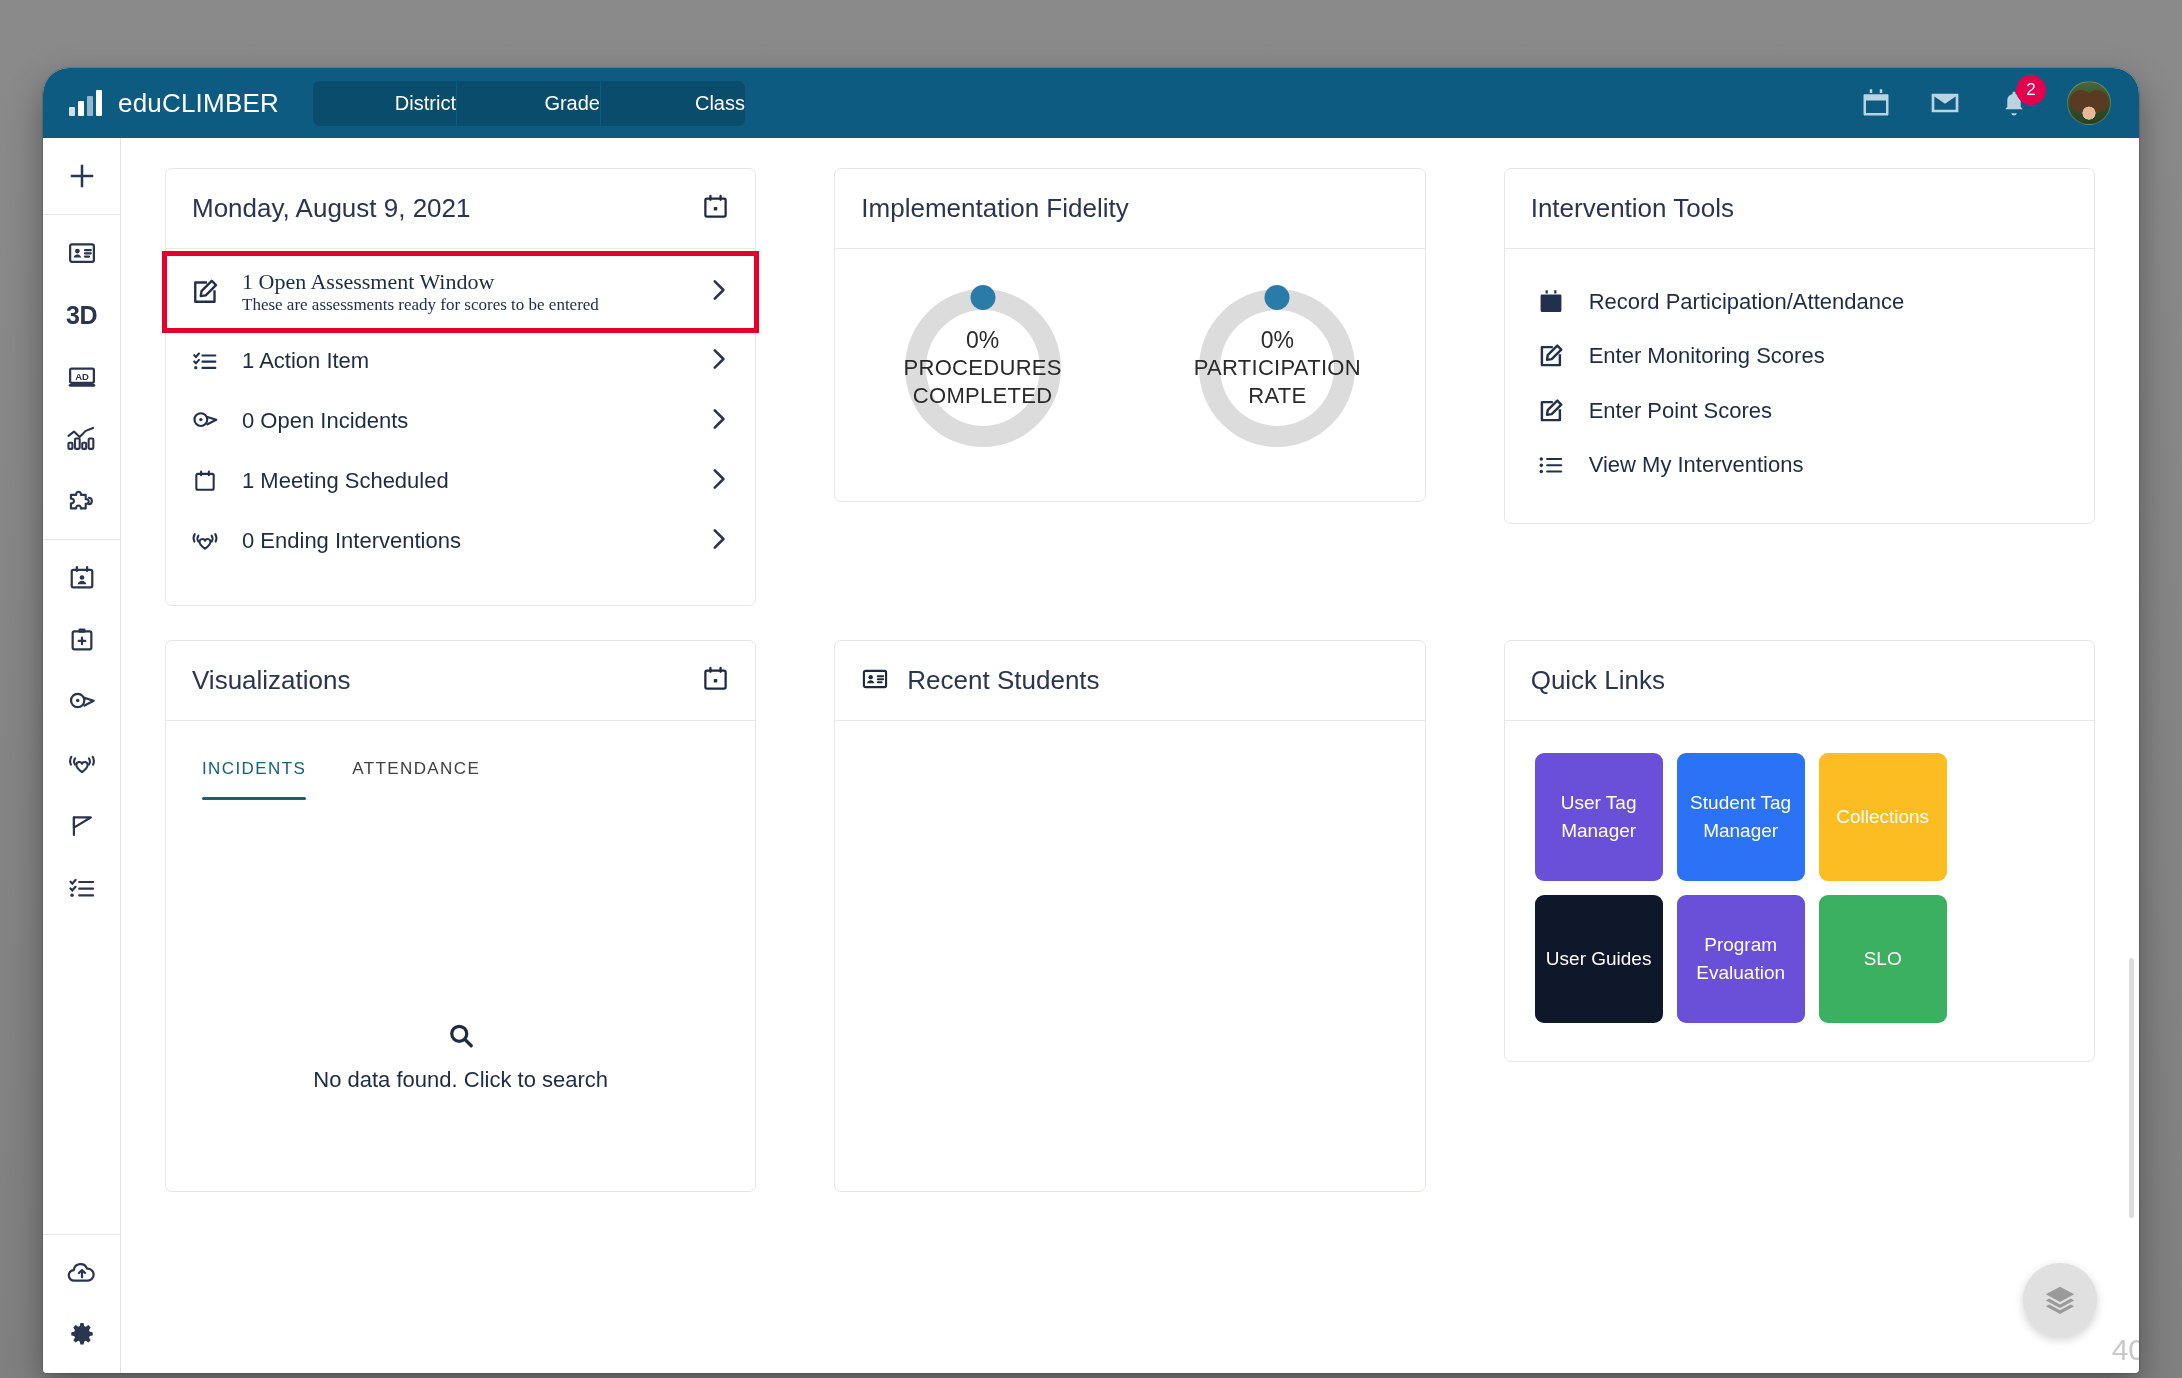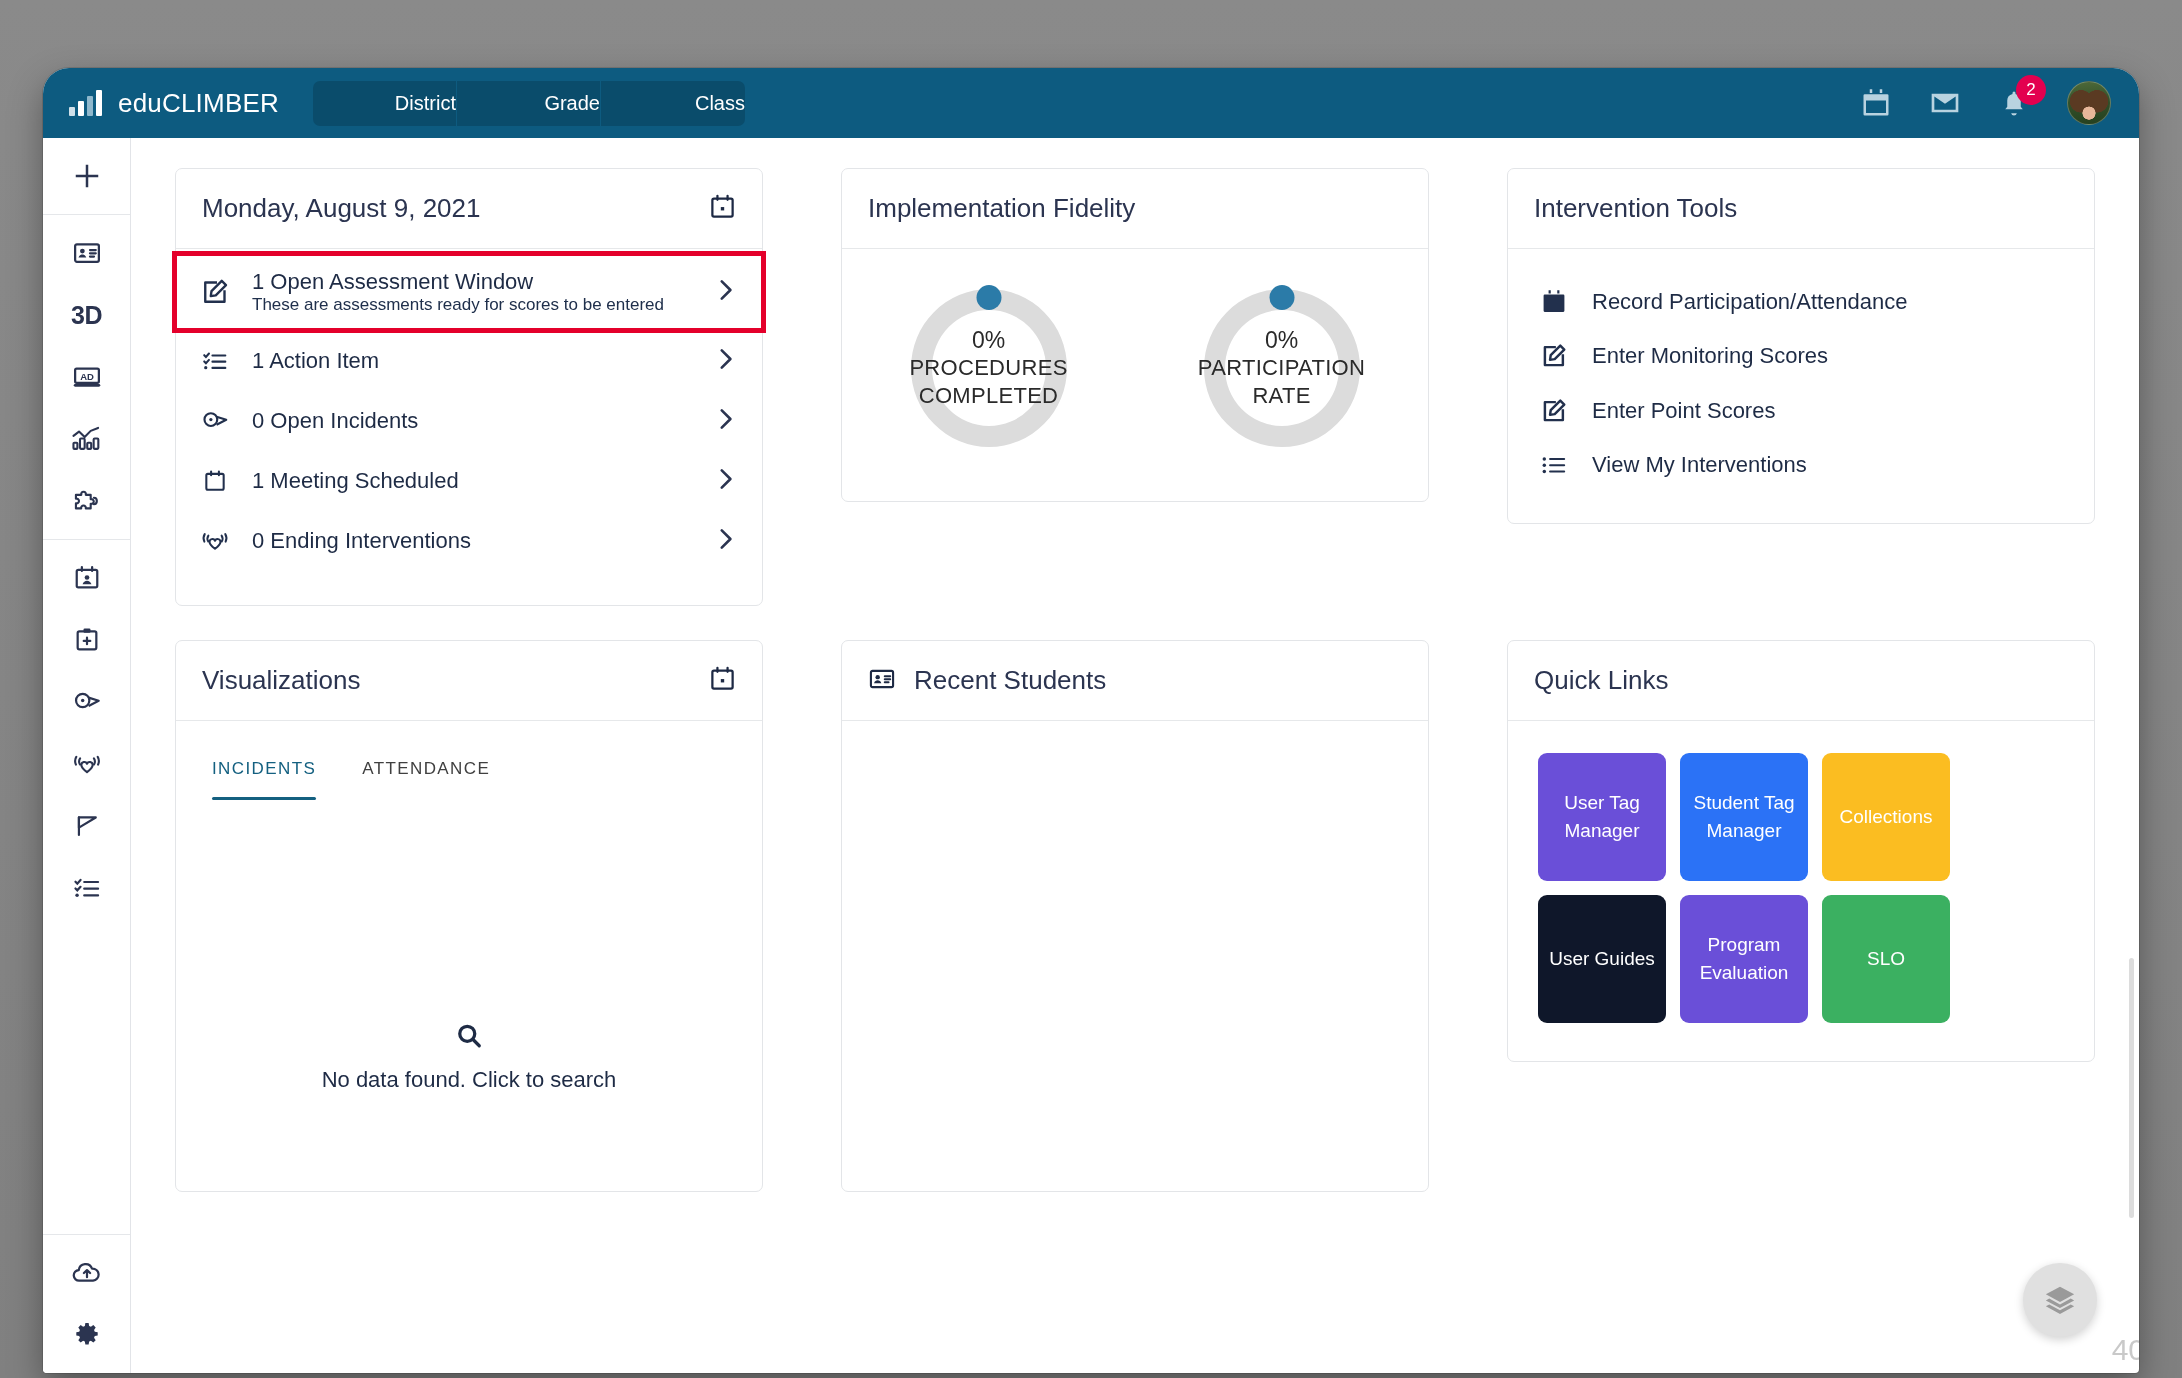--- a/index.html
+++ b/index.html
@@ -61,21 +61,21 @@
     background:
        radial-gradient(circle at 50% 74%, #e7b79a 0 17%, transparent 18%),
        radial-gradient(circle at 31% 46%, #5a3a22 0 30%, transparent 31%),
        radial-gradient(circle at 69% 46%, #5a3a22 0 30%, transparent 31%),
        linear-gradient(175deg,#4f6a3a 0%, #33512a 45%, #25401f 100%);
     overflow:hidden; cursor:pointer; border:1px solid rgba(255,255,255,.25);
   }
   
   .shell { display:flex; height: calc(100% - 70px); }
   .rail {
-    width: 88px; background:#fff; border-right:1px solid #e2e4e8;
+    width: 78px; background:#fff; border-right:1px solid #e2e4e8;
     display:flex; flex-direction:column; flex:none;
   }
   .rail-sec { padding:18px 0; display:flex; flex-direction:column; align-items:center; gap:22px; }
   .rail-sec + .rail-sec { border-top:1px solid #e5e7ea; }
   .rail-sec.grow { flex:1 1 auto; justify-content:flex-start; }
   .rail-btn {
     width:46px; height:40px; display:flex; align-items:center; justify-content:center;
     color:#2b3450; cursor:pointer; background:none; border:0;
   }
   .rail-btn svg { display:block; }
@@ -95,21 +95,21 @@
   .card-hd .sp { margin-left:auto; }
   .cal-btn { color:#1d2944; cursor:pointer; display:flex; }
   
   .todo { padding:4px 0 34px 0; }
   .todo-row {
     display:flex; align-items:center; gap:20px;
     padding:14px 24px 14px 22px; cursor:pointer; position:relative;
     min-height:60px;
   }
   .todo-row.hl {
-    outline:5px solid #e4002b; outline-offset:-1px; margin:2px 0;
+    outline:5px solid #e4002b; outline-offset:-1px; margin:2px 0;font-family:Liberation Serif, serif;
   }
   .todo-ic { color:#22304d; width:34px; flex:none; display:flex; justify-content:center; }
   .todo-txt { flex:1 1 auto; }
   .todo-main { font-size:22px; color:#1e2b45; }
   .todo-sub { font-size:17px; color:#20304c; margin-top:3px; }
   .chev { color:#2b3450; flex:none; }
   
   .fid-body { padding:40px 0 54px 0; display:flex; justify-content:space-around; }
   .donut { position:relative; width:156px; height:158px; }
   .donut .ring {

